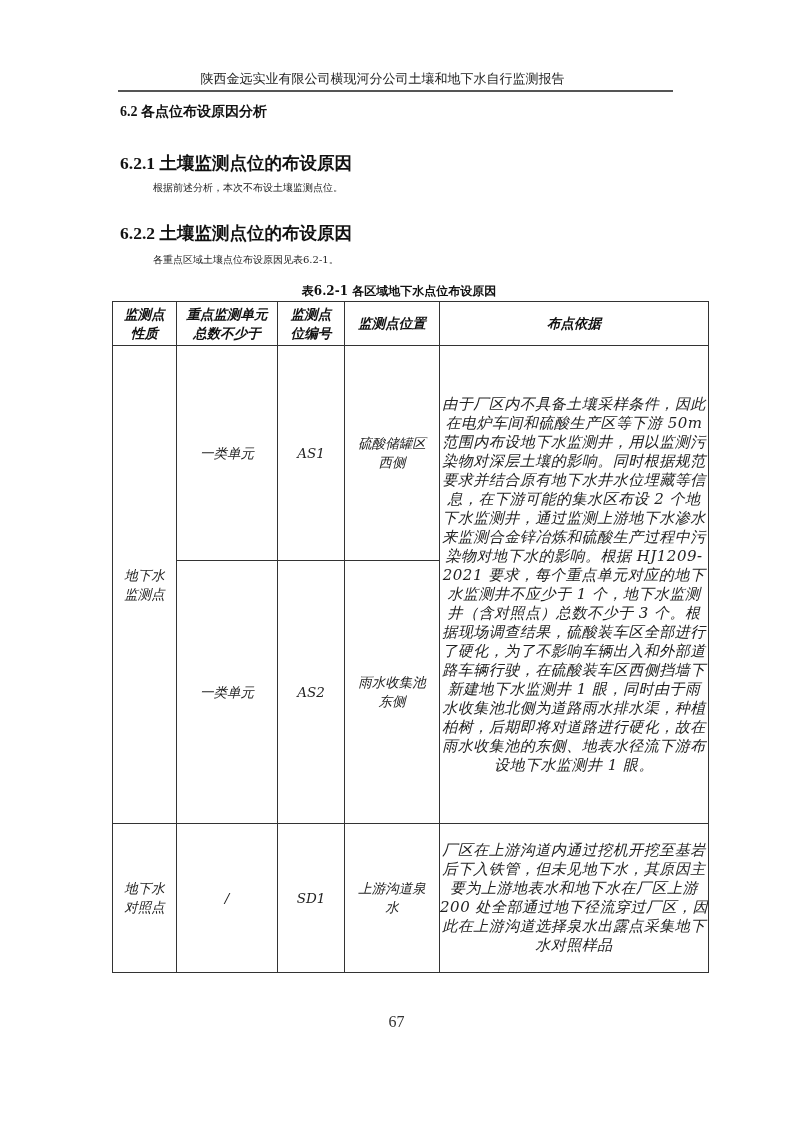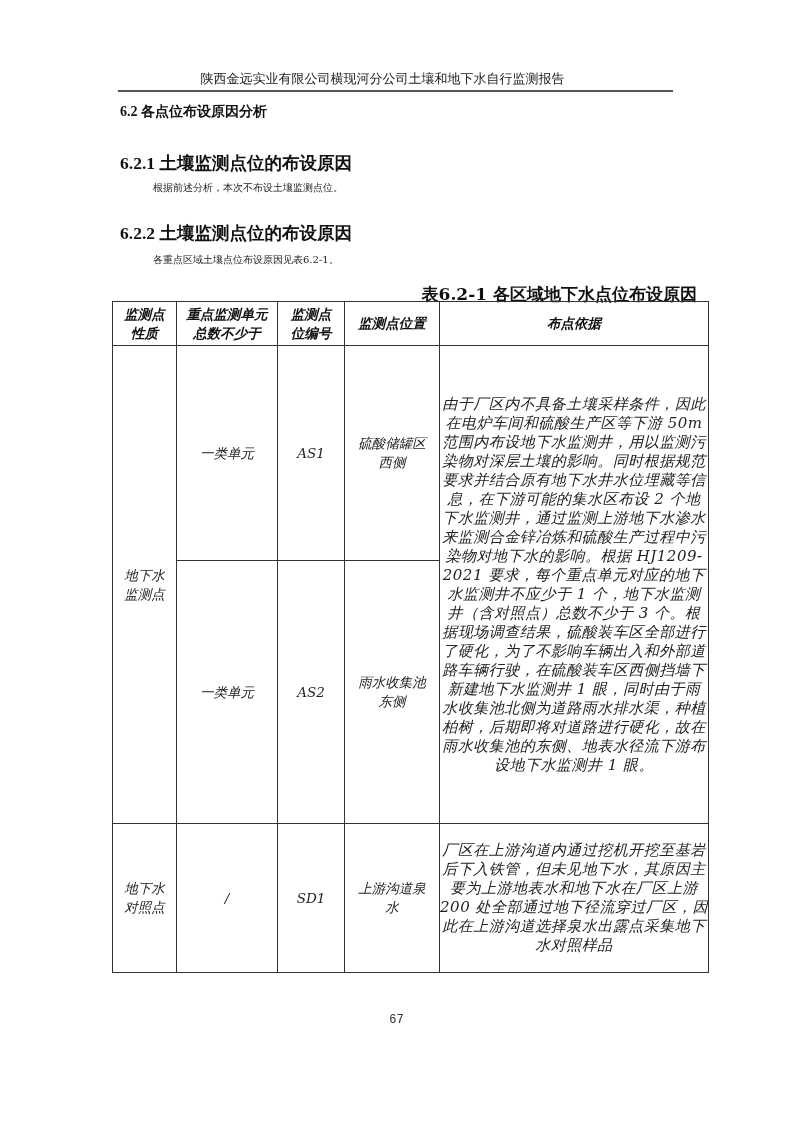--- a/index.html
+++ b/index.html
@@ -7,32 +7,32 @@
          font-family: "DejaVu Serif", "Liberation Serif", serif; color: #111; }
   .running-header { position: absolute; left: 105px; top: 70px; width: 555px;
          text-align: center; font-size: 13px; color: #222; }
   .header-rule { position: absolute; left: 118px; top: 90px; width: 555px; height: 0;
          border-top: 2px solid #555; }
   .h2 { position: absolute; left: 120px; top: 103px; font-size: 14px; font-weight: bold;
         font-family: "Liberation Serif", "DejaVu Serif", serif; }
   .h3 { position: absolute; left: 120px; font-size: 17.5px; font-weight: bold;
         font-family: "Liberation Serif", "DejaVu Serif", serif; }
   .para { position: absolute; left: 153px; font-size: 10px; color: #222; }
-  .caption { position: absolute; left: 101px; top: 283px; width: 596px; text-align: right;
-        font-size: 17px; font-weight: bold; }
+  .caption { position: absolute; left: 101px; top: 283px; width: 596px; text-align: center;
+        font-size: 12px; font-weight: bold; }
   table.main { position: absolute; left: 112px; top: 301px; width: 596px;
         border-collapse: collapse; table-layout: fixed; font-size: 13.5px; font-style: italic; }
   table.main td, table.main th { border: 1.6px solid #333; padding: 0; vertical-align: middle;
         text-align: center; line-height: 19px; }
   table.main th { font-weight: bold; height: 43px; font-size: 13.5px; }
   td.basis { text-align: left; vertical-align: top; padding: 2px 4px 0 6px; line-height: 25.7px;
         font-size: 15px; letter-spacing: 0.5px; color: #222; }
   td.cell { color: #222; }
   .page-number { position: absolute; left: 0; width: 793px; top: 1013px; text-align: center;
-        font-size: 12px; font-family: Liberation Mono, monospace; color: #333; }
+        font-size: 16px; font-family: Liberation Serif, serif; color: #333; }
 </style>
 </head>
 <body>
 
 <div class="running-header">陕西金远实业有限公司横现河分公司土壤和地下水自行监测报告</div>
 <div class="header-rule"></div>
 
 <div class="h2">6.2 各点位布设原因分析</div>
 
 <div class="h3" style="top:151px;">6.2.1 土壤监测点位的布设原因</div>

